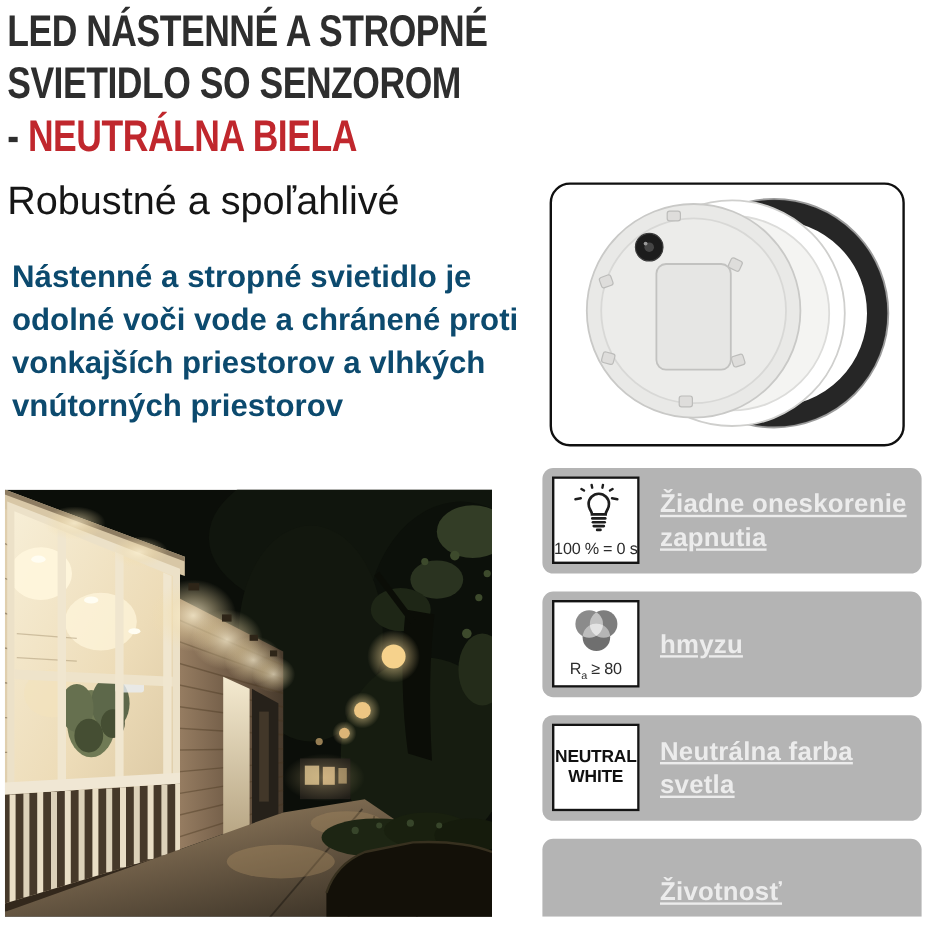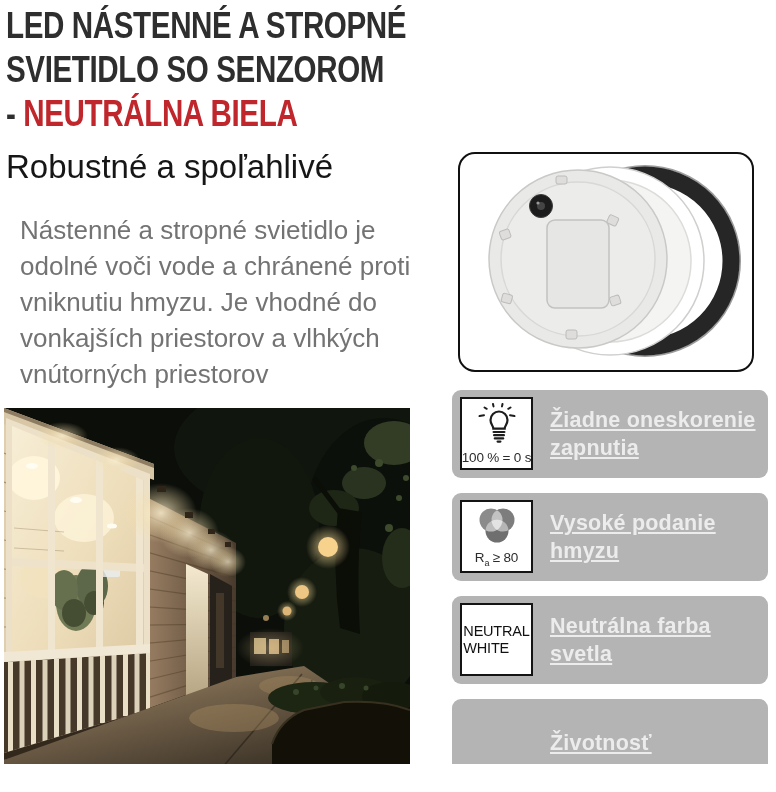--- a/index.html
+++ b/index.html
@@ -6,22 +6,22 @@
   .canvas{position:relative;width:776px;height:764px;background:#ffffff;
           font-family:"Liberation Sans",sans-serif;overflow:hidden;}
 
   
   .headline{position:absolute;left:6px;top:4px;width:560px;
             font-weight:700;font-size:37px;line-height:44px;letter-spacing:-.5px;
             color:#2e2e2e;transform:scaleX(.80);transform-origin:0 0;white-space:nowrap;}
   .headline .accent{color:#c0272d;}
   .subhead{position:absolute;left:6px;top:148px;font-weight:400;font-size:33px;
            color:#161616;white-space:nowrap;}
-  .para{position:absolute;left:20px;top:212px;font-size:26px;line-height:36px;
-        color:#737373;white-space:nowrap;}
+  .para{position:absolute;left:10px;top:212px;font-size:26px;line-height:36px;
+        color:#0c4a6e;white-space:nowrap;font-weight:bold;}
 
   
   .product-box{position:absolute;left:458px;top:152px;width:292px;height:216px;
                border:2.5px solid #101010;border-radius:17px;background:#fff;overflow:hidden;}
   .product-box svg{display:block;}
 
   
   .photo{position:absolute;left:4px;top:408px;width:406px;height:381px;overflow:hidden;}
   .photo svg{display:block;}
 
@@ -32,40 +32,39 @@
                  display:flex;flex-direction:column;justify-content:center;
                  padding-left:98px;box-sizing:border-box;
                  color:#ececec;font-size:21.5px;line-height:28px;font-weight:600;letter-spacing:.2px;text-decoration:underline;}
   .icon-box{position:absolute;left:8px;top:7px;width:69px;height:69px;background:#ffffff;
             border:2.5px solid #141414;display:flex;flex-direction:column;align-items:center;
             justify-content:flex-start;}
   .icon-art{flex:0 0 auto;margin-top:4px;}
   .icon-caption{margin-top:auto;margin-bottom:3px;font-size:13.5px;letter-spacing:-.2px;
                 color:#2c2c2c;white-space:nowrap;}
   .icon-caption sub{font-size:9px;}
-  .nw-text{margin:auto 0;text-align:left;font-weight:400;font-size:14.5px;line-height:17px;
+  .nw-text{margin:auto 0;text-align:center;font-weight:700;font-size:14.5px;line-height:17px;
            color:#111;letter-spacing:-.2px;}
 </style>
 </head>
 <body>
 
 <div class="canvas">
 
   <div class="headline">
     <div>LED NÁSTENNÉ A STROPNÉ</div>
     <div>SVIETIDLO SO SENZOROM</div>
     <div><span>- </span><span class="accent">NEUTRÁLNA BIELA</span></div>
   </div>
 
   <div class="subhead">Robustné a spoľahlivé</div>
 
   <div class="para">
     <div>Nástenné a stropné svietidlo je</div>
     <div>odolné voči vode a chránené proti</div>
-    <div>vniknutiu hmyzu. Je vhodné do</div>
     <div>vonkajších priestorov a vlhkých</div>
     <div>vnútorných priestorov</div>
   </div>
 
   <div class="product-box">
     <svg width="292" height="216" viewBox="0 0 292 216">
 
       <circle cx="185" cy="107" r="86" fill="none" stroke="#262626" stroke-width="17"></circle>
       <circle cx="185" cy="107" r="95" fill="none" stroke="#3a3a3a" stroke-width="2" opacity=".5"></circle>
 
@@ -279,21 +278,20 @@
             <line x1="34.5" y1="4.5" x2="32.3" y2="5.8"></line>
             <line x1="38.5" y1="13" x2="34" y2="12.2"></line>
           </g>
         </svg>
         <div class="icon-caption">100 % = 0 s</div>
       </div>
     </div>
 
     <div class="feature-row">
       <div class="feature-label">
-        <div>Vysoké podanie</div>
         <div>hmyzu</div>
       </div>
       <div class="icon-box">
         <svg class="icon-art" width="44" height="42" viewBox="0 0 44 42">
           <defs>
             <clipPath id="vA">
                 <circle cx="16" cy="14" r="11.5"></circle>
               </clipPath>
             <clipPath id="vB">
                 <circle cx="28" cy="14" r="11.5"></circle>

